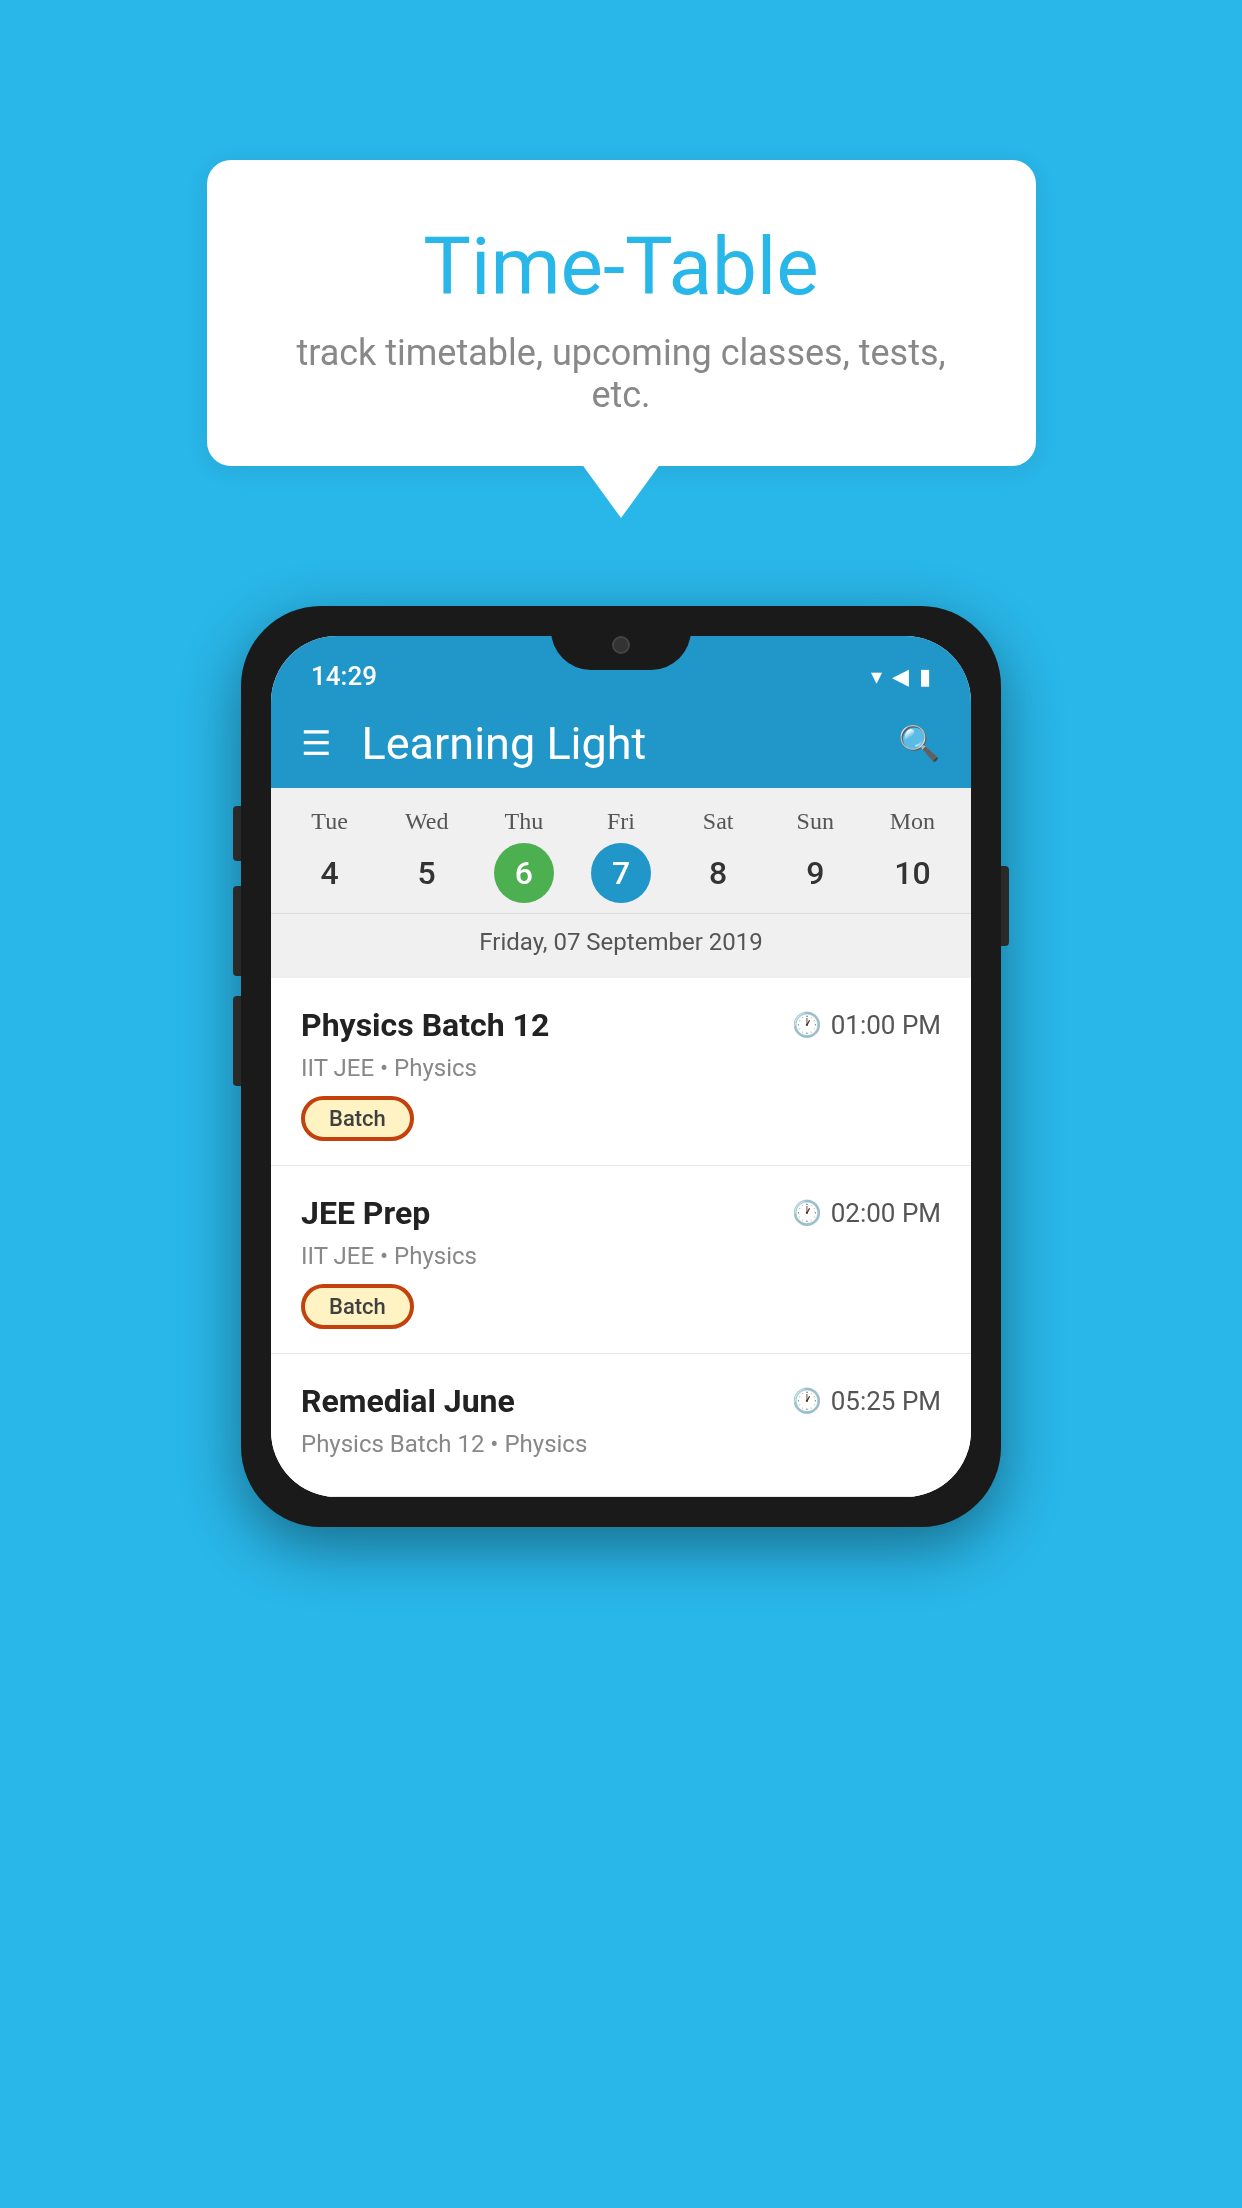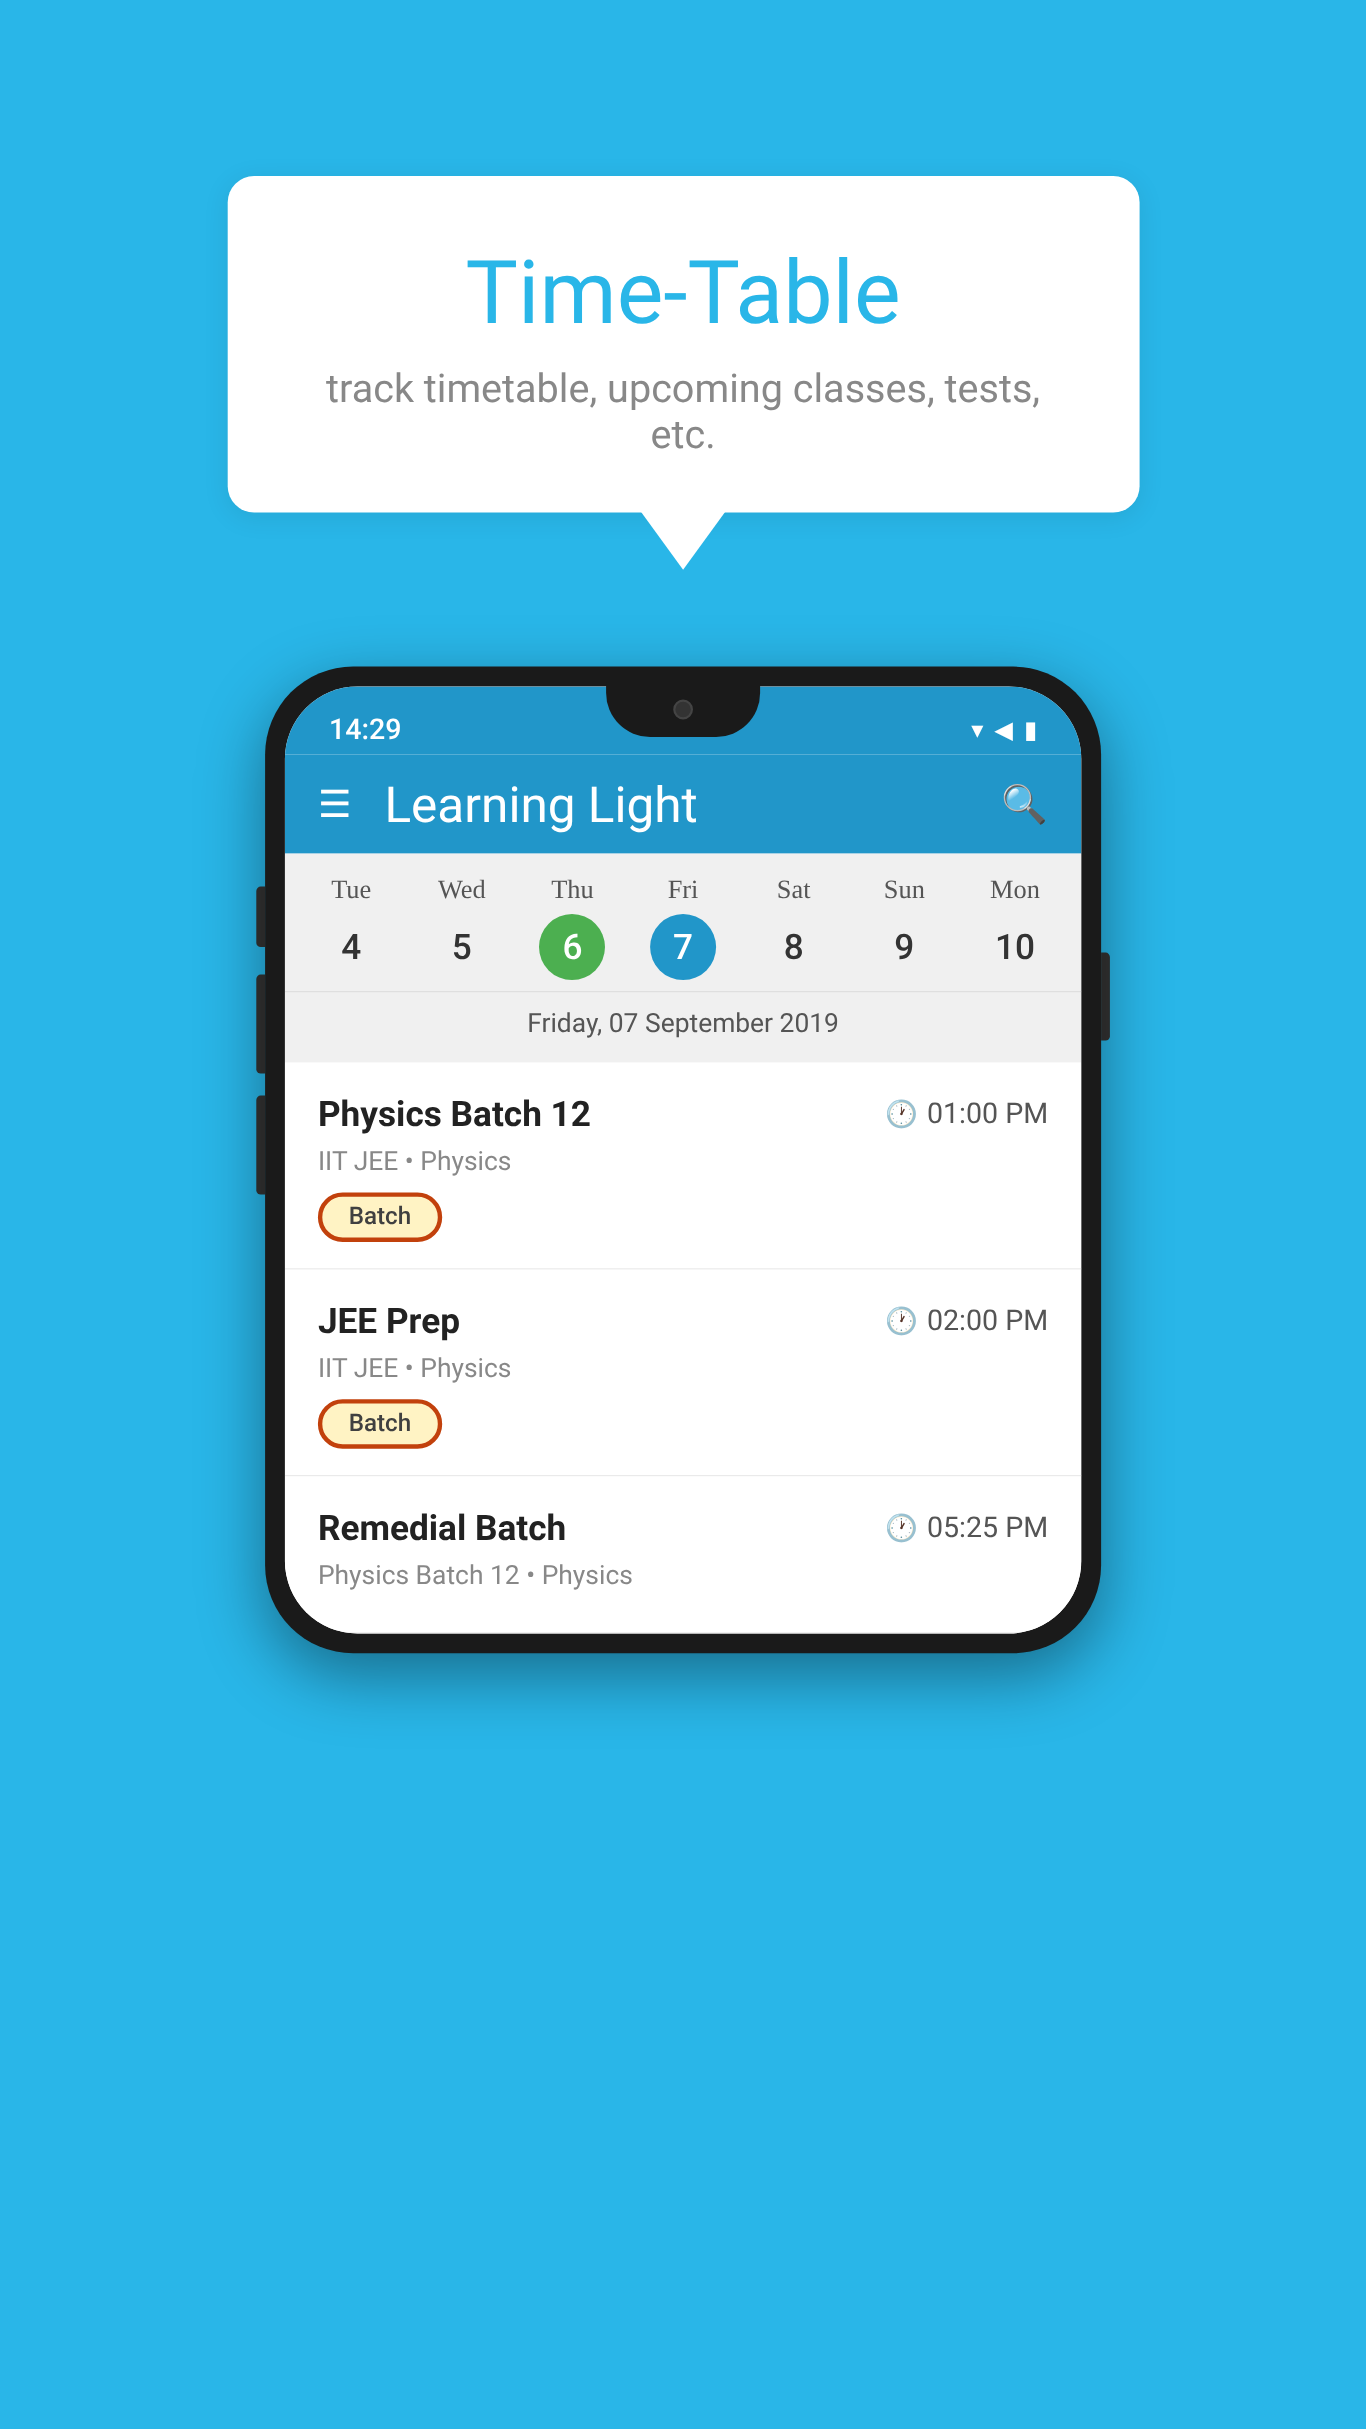--- a/index.html
+++ b/index.html
@@ -61,21 +61,21 @@
       position: relative;
       width: 760px;
       flex-shrink: 0;
     }
 
     
     .phone-frame {
       width: 760px;
       background: #1a1a1a;
       border-radius: 80px;
-      padding: 4px;
+      padding: 16px;
       position: relative;
       box-shadow: 0 20px 60px rgba(0,0,0,0.4);
       overflow: hidden;
     }
 
     
     .phone-screen {
       background: #fff;
       margin: 14px 14px 14px 14px;
       border-radius: 66px;
@@ -384,21 +384,21 @@
       <div class="schedule-item"><div class="schedule-item-header">
               <div class="schedule-item-title">Physics Batch 12</div>
               <div class="schedule-time"><span style="font-size:24px;">🕐</span> 01:00 PM</div>
             </div><div class="schedule-subtitle">IIT JEE • Physics</div><span class="batch-badge">Batch</span></div>
           <div class="schedule-item"><div class="schedule-item-header">
               <div class="schedule-item-title">JEE Prep</div>
               <div class="schedule-time"><span style="font-size:24px;">🕐</span> 02:00 PM</div>
             </div><div class="schedule-subtitle">IIT JEE • Physics</div><span class="batch-badge">Batch</span></div>
           <div class="schedule-item">
             <div class="schedule-item-header">
-              <div class="schedule-item-title">Remedial Batch</div>
+              <div class="schedule-item-title">Remedial June</div>
               <div class="schedule-time"><span style="font-size:24px;">🕐</span> 05:25 PM</div>
             </div>
             <div class="schedule-subtitle">Physics Batch 12 • Physics</div>
           </div>
         </div>
     </div>
   </div>
 </div>
 
 </body></html>

